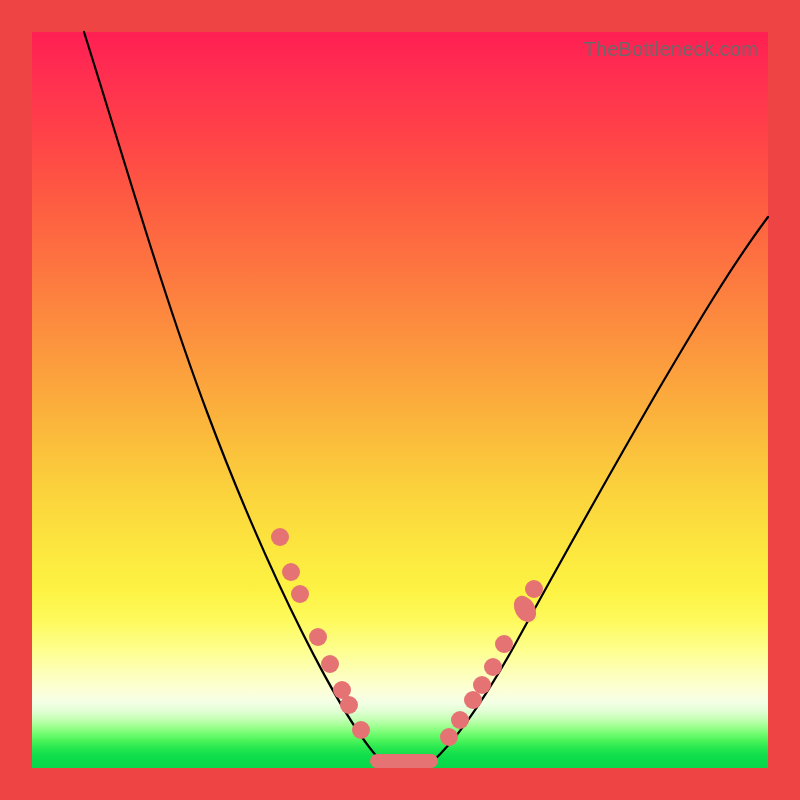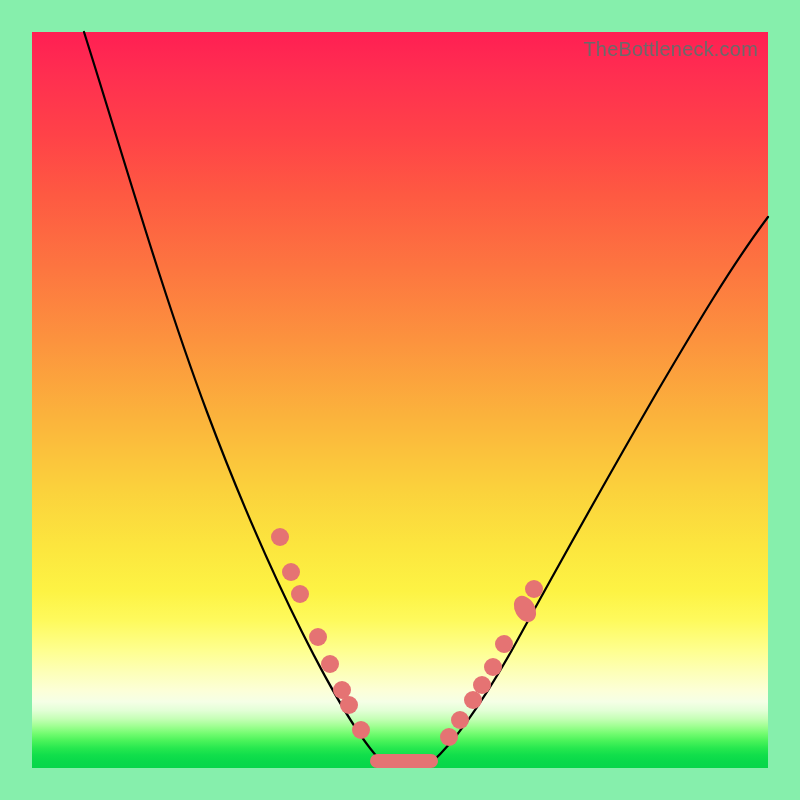--- a/index.html
+++ b/index.html
@@ -9,21 +9,21 @@
     height: 800px;
     background: #000;
     overflow: hidden;
     font-family: Arial, Helvetica, sans-serif;
   }
   .frame {
     position: absolute;
     left: 0; top: 0;
     width: 800px;
     height: 800px;
-    background: #86efac;
+    background: #ef4444;
     text-align: right;
   }
   .plot-area {
     position: absolute;
     left: 32px;
     top: 32px;
     width: 736px;
     height: 736px;
     
     background: linear-gradient(to bottom,

